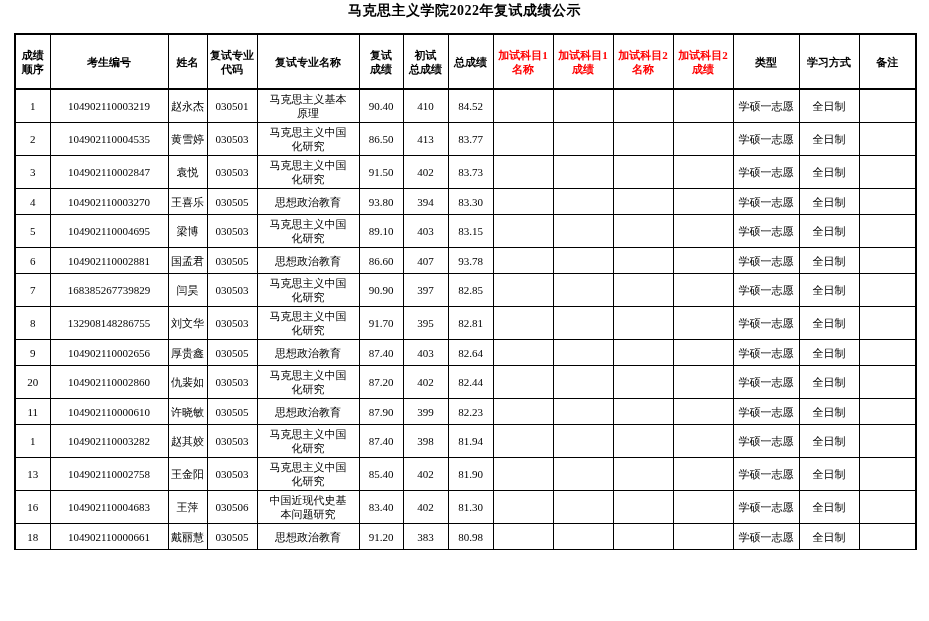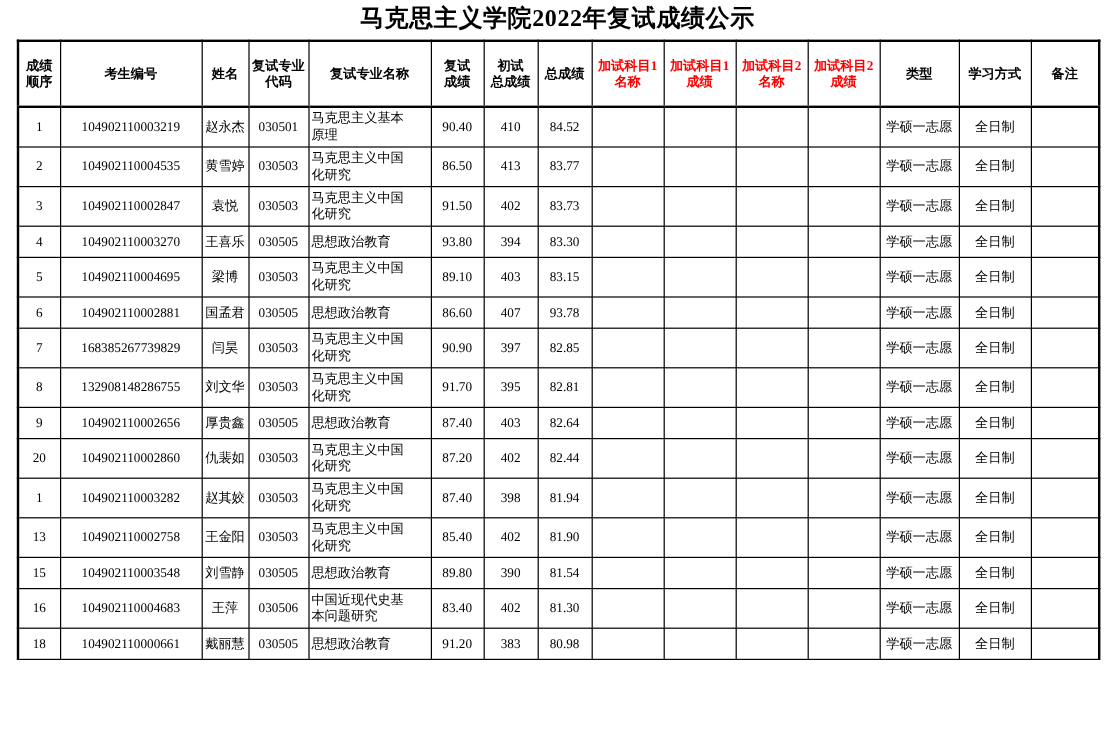--- a/index.html
+++ b/index.html
@@ -14,21 +14,21 @@
     position: relative;
     width: 929px; height: 621px;
     background: #ffffff;
     overflow: hidden;
   }
   .title {
     position: absolute;
     top: 2px; left: 0;
     width: 929px;
     text-align: center;
-    font-size: 20px;
+    font-size: 14px;
     font-weight: bold;
     letter-spacing: 0.5px;
   }
   table.score-table {
     position: absolute;
     top: 33px; left: 14px;
     width: 901px;
     border-collapse: collapse;
     table-layout: fixed;
     border: 2px solid #000;
@@ -45,21 +45,21 @@
   thead th {
     height: 51px;
     font-weight: bold;
     text-align: center;
     white-space: pre-line;
     border-bottom: 2px solid #000;
     padding: 1px;
   }
   th.accent { color: #ff0000; }
   tbody td { height: 21px; text-align: center; }
-  td.c-major { text-align: left; white-space: pre-line; }
+  td.c-major { text-align: center; white-space: pre-line; }
 </style>
 </head>
 <body>
 
 <div class="page">
   <div class="title">马克思主义学院2022年复试成绩公示</div>
 
   <table class="score-table">
     <colgroup>
       <col style="width:35px">
@@ -277,20 +277,37 @@
       <td>82.44</td>
       <td></td>
       <td></td>
       <td></td>
       <td></td>
       <td>学硕一志愿</td>
       <td>全日制</td>
       <td></td>
     </tr>
         <tr>
+      <td>11</td>
+      <td>104902110000610</td>
+      <td>许晓敏</td>
+      <td>030505</td>
+      <td class="c-major">思想政治教育</td>
+      <td>87.90</td>
+      <td>399</td>
+      <td>82.23</td>
+      <td></td>
+      <td></td>
+      <td></td>
+      <td></td>
+      <td>学硕一志愿</td>
+      <td>全日制</td>
+      <td></td>
+    </tr>
+        <tr>
       <td>1</td>
       <td>104902110003282</td>
       <td>赵其姣</td>
       <td>030503</td>
       <td class="c-major">马克思主义中国
 化研究</td>
       <td>87.40</td>
       <td>398</td>
       <td>81.94</td>
       <td></td>
@@ -304,37 +321,20 @@
         <tr>
       <td>13</td>
       <td>104902110002758</td>
       <td>王金阳</td>
       <td>030503</td>
       <td class="c-major">马克思主义中国
 化研究</td>
       <td>85.40</td>
       <td>402</td>
       <td>81.90</td>
-      <td></td>
-      <td></td>
-      <td></td>
-      <td></td>
-      <td>学硕一志愿</td>
-      <td>全日制</td>
-      <td></td>
-    </tr>
-        <tr>
-      <td>15</td>
-      <td>104902110003548</td>
-      <td>刘雪静</td>
-      <td>030505</td>
-      <td class="c-major">思想政治教育</td>
-      <td>89.80</td>
-      <td>390</td>
-      <td>81.54</td>
       <td></td>
       <td></td>
       <td></td>
       <td></td>
       <td>学硕一志愿</td>
       <td>全日制</td>
       <td></td>
     </tr>
         <tr>
       <td>16</td>

